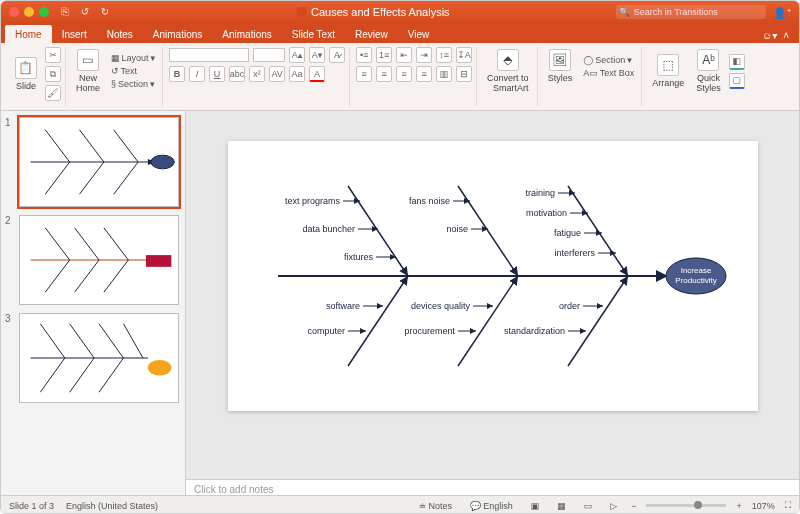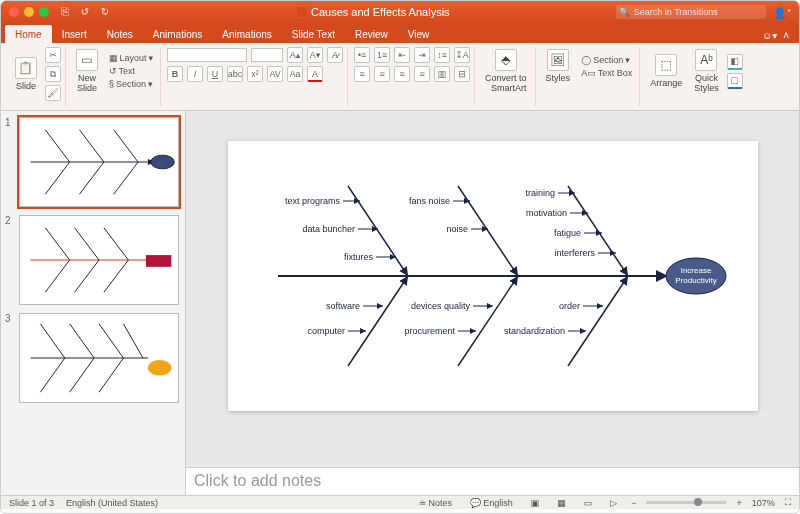--- a/index.html
+++ b/index.html
@@ -28,22 +28,22 @@
 .minib{ width:16px; height:16px; border:1px solid #c9c3bd; background:#fff; font-size:9px; display:flex; align-items:center; justify-content:center; color:#666; border-radius:2px;}
 .workspace{ display:flex; height:384px; background:#e8e8e8;}
 .thumbs{ width:185px; background:#f3f3f3; border-right:1px solid #d0cbc7; overflow:auto; padding:6px 4px;}
 .thumb-row{ display:flex; gap:4px; margin-bottom:8px;}
 .thumb-num{ font-size:10px; color:#666; width:10px;}
 .thumb{ width:160px; height:90px; background:#fff; border:1px solid #bbb; position:relative;}
 .thumb.active{ outline:2px solid #d44a1e;}
 .editor{ flex:1; display:flex; flex-direction:column;}
 .canvas-wrap{ flex:1; display:flex; align-items:flex-start; justify-content:center; padding:30px 20px 10px 20px; background:#e8e8e8; overflow:auto;}
 .slide{ width:530px; height:270px; background:#fff; box-shadow:0 1px 4px rgba(0,0,0,.25); position:relative;}
-.notes{ height:28px; background:#fff; border-top:1px solid #d0cbc7; padding:4px 8px; font-size:16px; color:#999;}
-.statusbar{ height:14px; background:#f0eeeb; border-top:1px solid #d0cbc7; display:flex; align-items:center; font-size:9px; color:#555; padding:0 8px; gap:12px;}
+.notes{ height:16px; background:#fff; border-top:1px solid #d0cbc7; padding:4px 8px; font-size:10px; color:#999;}
+.statusbar{ height:20px; background:#f0eeeb; border-top:1px solid #d0cbc7; display:flex; align-items:center; font-size:9px; color:#555; padding:0 8px; gap:12px;}
 .sb-right{ margin-left:auto; display:flex; align-items:center; gap:10px;}
 .sb-btn{ padding:0 4px; display:flex; align-items:center; gap:2px;}
 .zoom-slider{ width:80px; height:3px; background:#ccc; position:relative;}
 .zoom-slider::before{content:""; position:absolute; width:8px;height:8px;background:#888;border-radius:50%; left:60%; top:-3px;}
 
 .fb{ position:absolute; left:30px; top:30px; right:30px; bottom:30px;}
 .fb svg{ width:100%; height:100%;}
 .fblabel{ font-size:9px; fill:#1a2340;}
 .thumb svg{ width:100%; height:100%;}
 </style>
@@ -99,21 +99,21 @@
         <div class="minib">⧉</div>
         <div class="minib">🖌</div>
       </div>
     </div>
   </div>
   <div class="rgroup">
     <div class="rrow">
       <div class="rbtn-lg">
         <div class="ricon">▭</div>
         <span style="white-space:pre;text-align:center;">New
-Slide</span>
+Home</span>
       </div>
       <div style="display:flex;flex-direction:column;gap:1px;">
         <div class="rsmall">
             <span>▦</span>
             <span>Layout</span>
             <span>▾</span>
           </div>
         <div class="rsmall">
             <span>↺</span>
             <span>Text</span>

